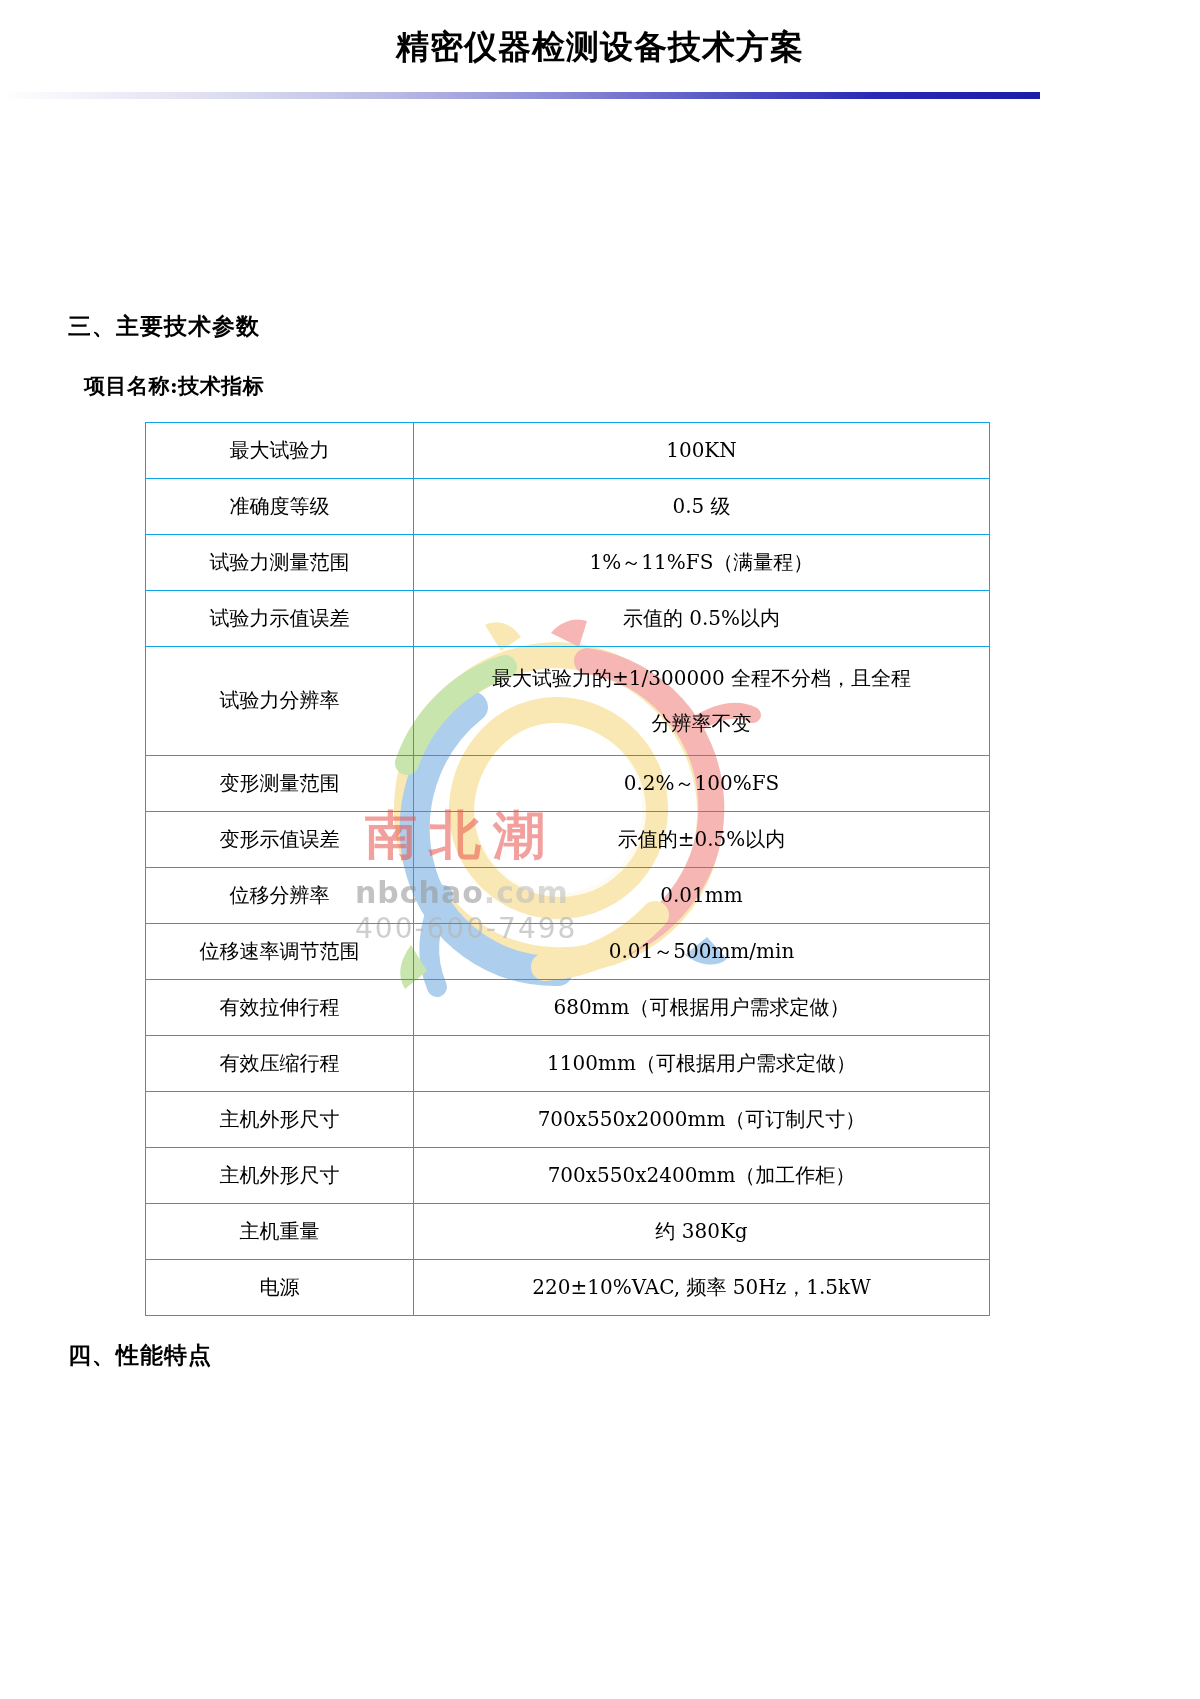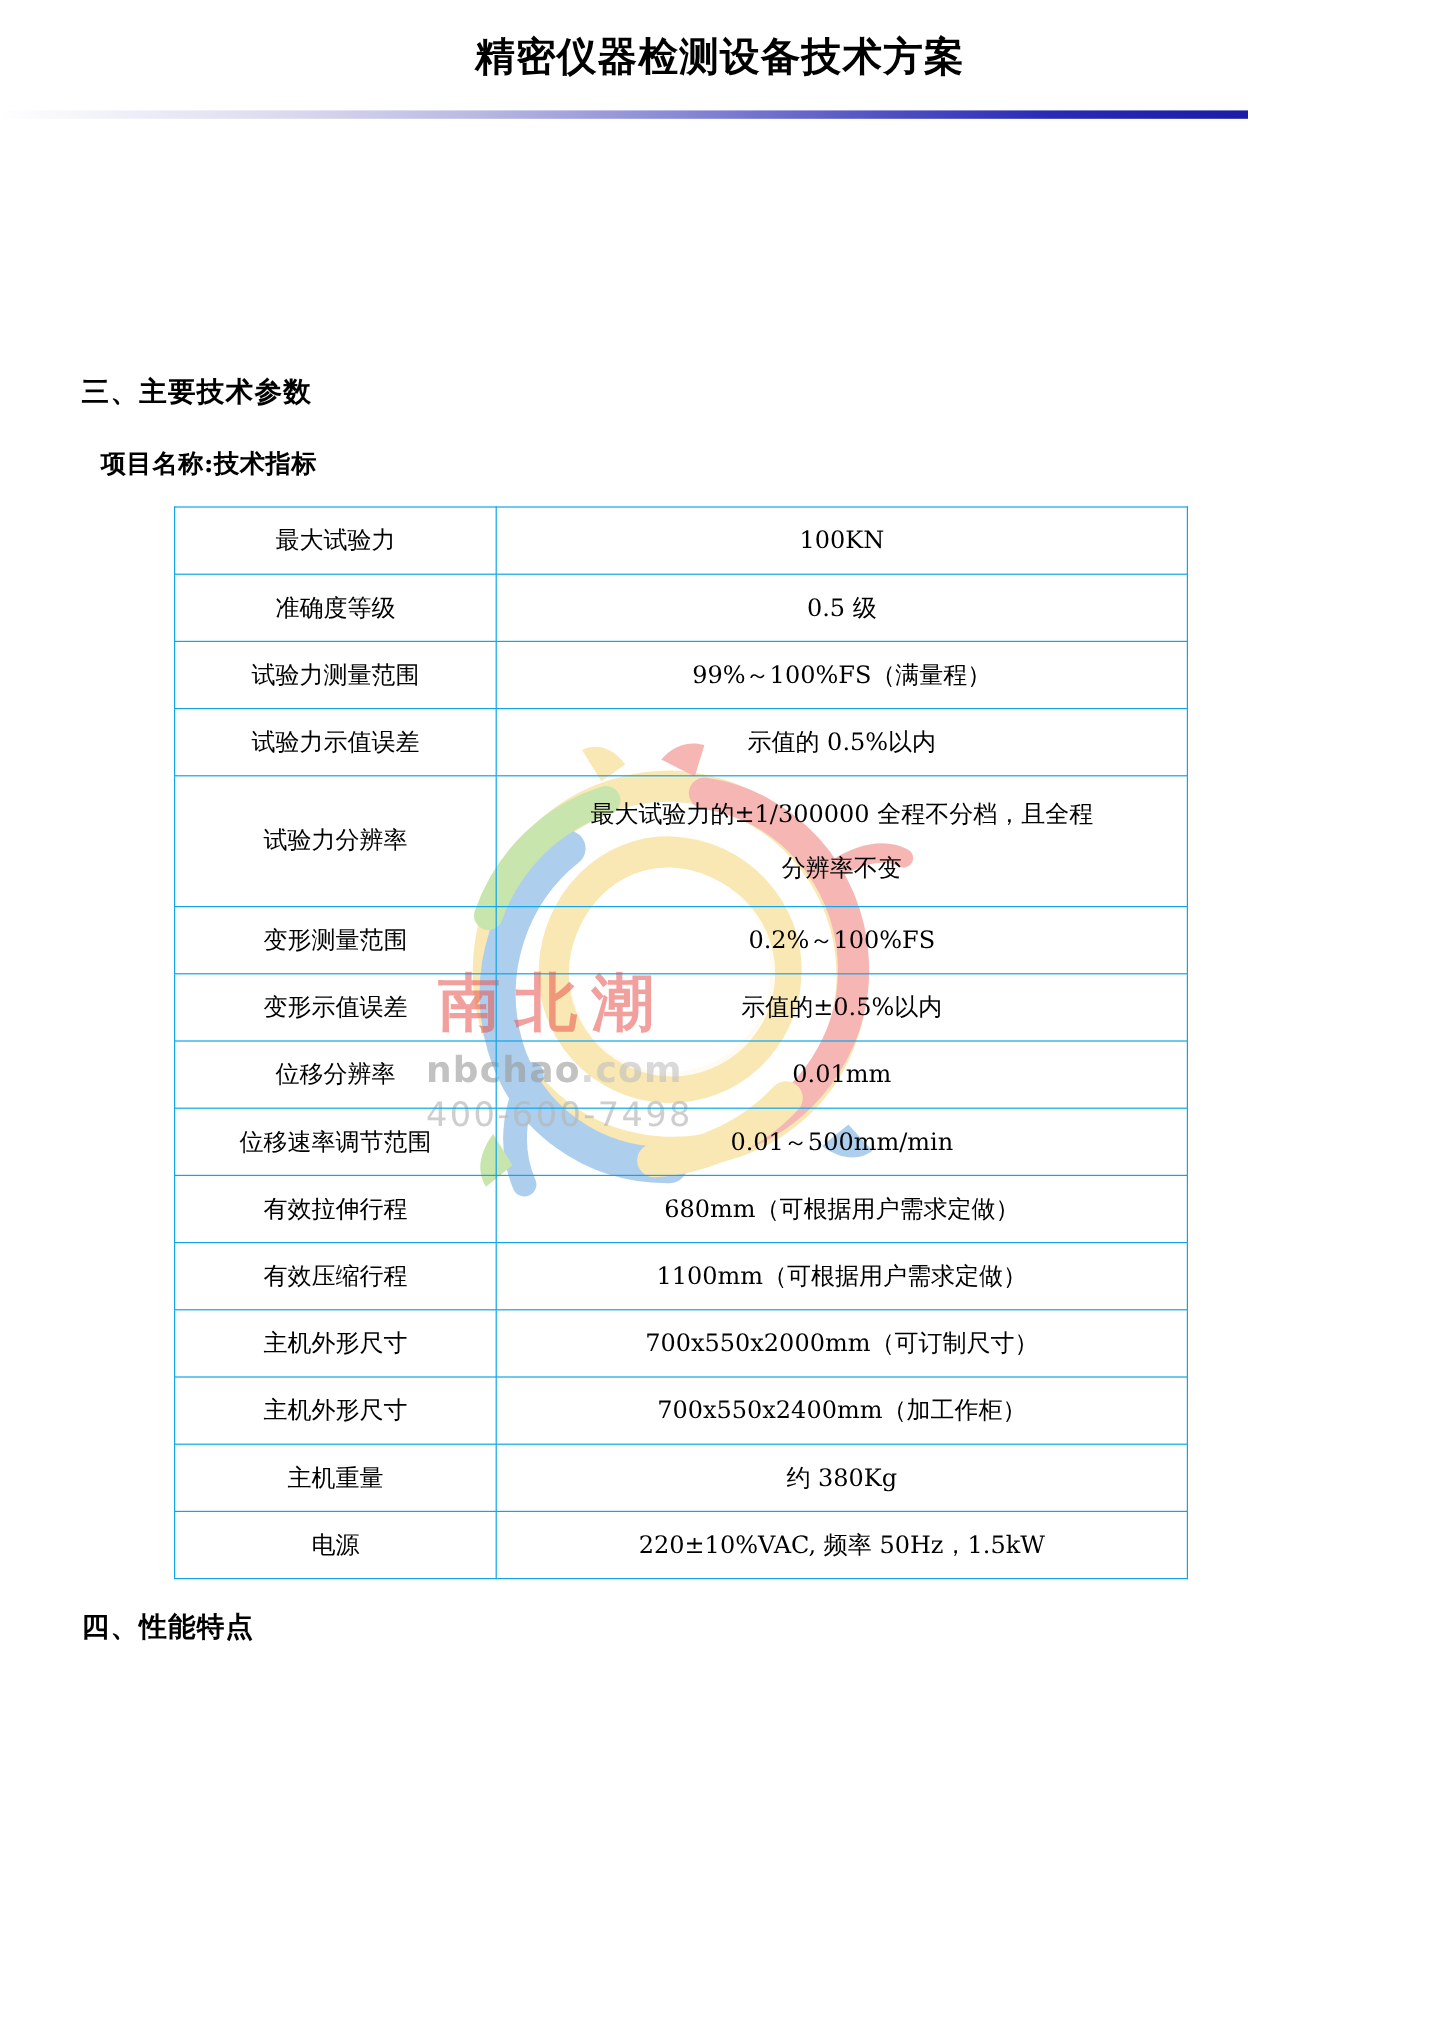--- a/index.html
+++ b/index.html
@@ -203,21 +203,21 @@
         <tr>
           <td class="col-name">最大试验力</td>
           <td class="col-value">100KN</td>
         </tr>
         <tr>
           <td class="col-name">准确度等级</td>
           <td class="col-value">0.5 级</td>
         </tr>
         <tr>
           <td class="col-name">试验力测量范围</td>
-          <td class="col-value">99%～100%FS（满量程）</td>
+          <td class="col-value">1%～11%FS（满量程）</td>
         </tr>
         <tr>
           <td class="col-name">试验力示值误差</td>
           <td class="col-value">示值的 0.5%以内</td>
         </tr>
         <tr class="tall">
           <td class="col-name">试验力分辨率</td>
           <td class="col-value">
             <span>最大试验力的±1/300000 全程不分档，且全程</span>
             <span class="val-line2">分辨率不变</span>

